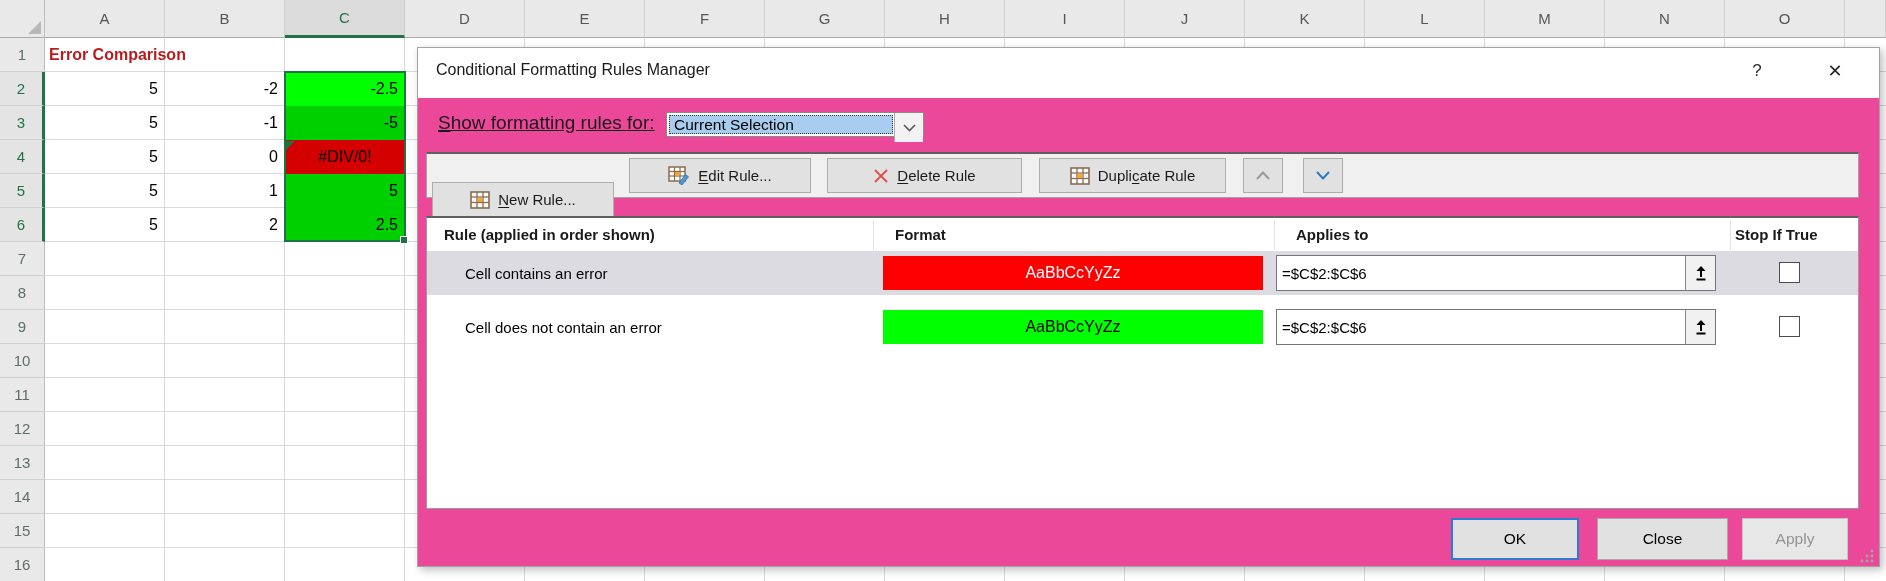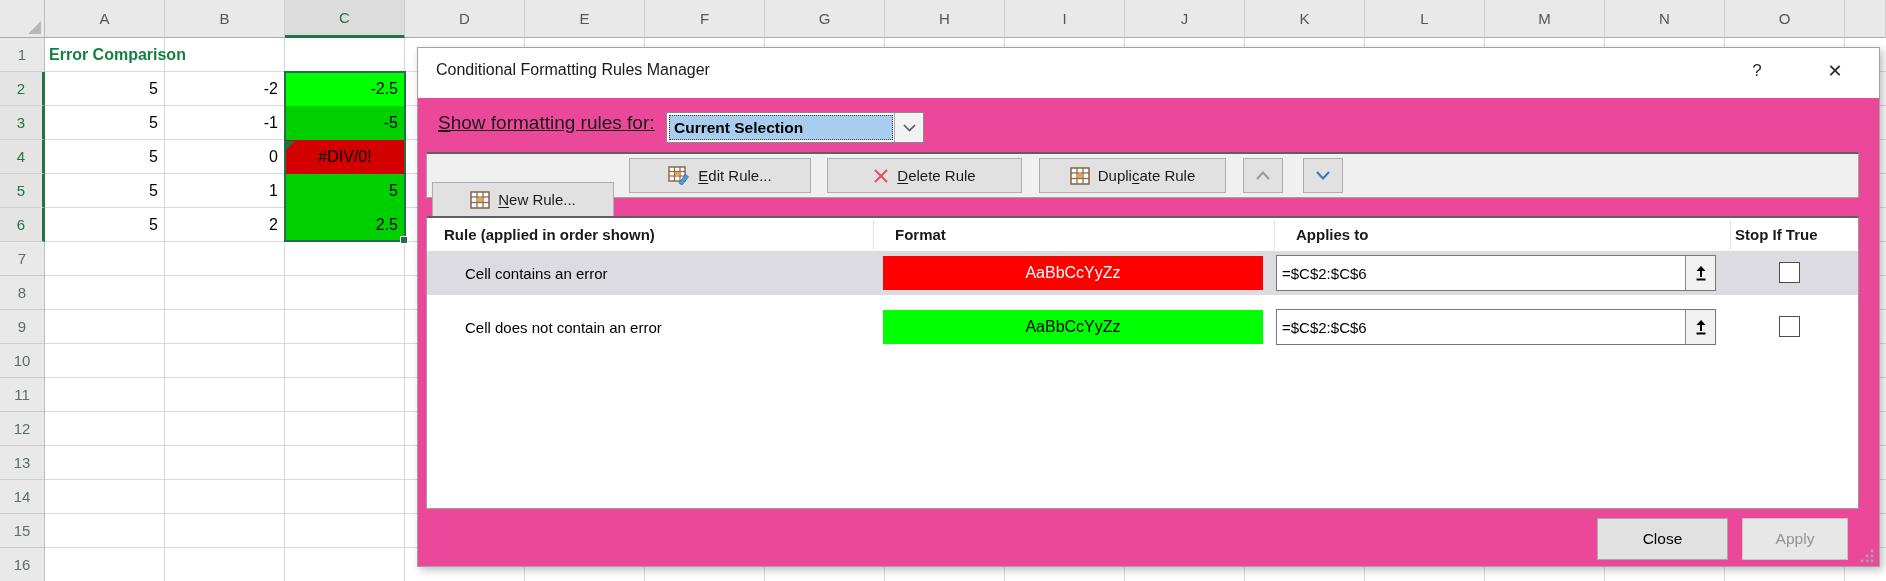--- a/index.html
+++ b/index.html
@@ -25,43 +25,43 @@
   .colhdr.stub { width:41px; }
   #rowhdrs { position:absolute; left:0; top:38px; width:45px; display:flex; flex-direction:column; }
   .rowhdr { width:45px; height:34px; background:#E9E9E9; color:#5E6E68; font-size:15px;
     display:flex; align-items:center; justify-content:center;
     border-right:1px solid #BDBDBD; border-bottom:1px solid #CFCFCF; }
   .rowhdr.sel { color:#217346; border-right:3px solid #217346; background:#E4E4E4; }
   .cell { position:absolute; height:34px; width:120px; font-size:16px; color:#000;
     display:flex; align-items:center; justify-content:flex-end; padding-right:7px; }
   .cell.center { justify-content:center; padding-right:0; }
   #a1 { position:absolute; left:49px; top:38px; height:34px; display:flex; align-items:center;
-    font-weight:bold; font-size:16px; color:#15803d; white-space:nowrap; }
+    font-weight:bold; font-size:16px; color:#b91c1c; white-space:nowrap; }
   #sel-outline { position:absolute; left:284px; top:71px; width:122px; height:171px;
     border:2.5px solid #1F7246; pointer-events:auto; }
   #fill-handle { position:absolute; left:400px; top:236px; width:8px; height:8px;
     background:#1F7246; border:1.5px solid #fff; }
   #err-tri { position:absolute; left:286px; top:141px; width:0; height:0;
     border-top:9px solid #1E7145; border-right:9px solid transparent; }
 
   
   #dlg { position:absolute; left:417px; top:47px; width:1463px; height:520px;
     background:#ec4899; border:1px solid #a3a3a3; box-shadow:3px 3px 8px rgba(0,0,0,.25); }
   #dlg-titlebar { position:absolute; left:0; top:0; width:100%; height:50px; background:#fff; }
   #dlg-title { position:absolute; left:18px; top:13px; font-size:16px; color:#1A1A1A; }
   .titlebtn { position:absolute; top:6px; width:34px; height:34px; display:flex;
     align-items:center; justify-content:center; font-size:17px; color:#2B2B2B; cursor:default; }
   #dlg-help { left:1322px; }
   #dlg-close { left:1400px; font-size:18px; }
 
   #show-label { position:absolute; left:20px; top:64px; font-size:19px; color:#1A1A1A;text-decoration:underline; }
   .accel { text-decoration:underline; text-underline-offset:2px; }
 
-  #combo { position:absolute; left:248px; top:64px; width:258px; height:31px;
-    background:#fff; border:1px solid #8A8A8A;font-weight:bold; }
+  #combo { position:absolute; left:248px; top:64px; width:258px; height:25px;
+    background:#fff; border:1px solid #8A8A8A; }
   #combo-sel { position:absolute; left:2px; top:2px; right:30px; bottom:2px;
     background:#A9CDEE; outline:1px dotted #3a3a3a; outline-offset:-1px;
     display:flex; align-items:center; padding-left:5px; font-size:15.5px; color:#000;
     white-space:nowrap; overflow:hidden; }
   #combo-btn { position:absolute; right:0; top:0; width:29px; height:29px; background:#F2F2F2;
     border-left:1px solid #ABABAB; display:flex; align-items:center; justify-content:center; }
 
   #toolstrip { position:absolute; left:8px; top:104px; width:1433px; height:46px;
     background:#F0F0F0; border:1px solid #A3A3A3; border-top:2px solid #5F5F5F; }
   .toolbtn { position:absolute; top:110px; height:35px; background:#E1E1E1;
@@ -289,20 +289,21 @@
                 <line x1="7" y1="3" x2="7" y2="11" stroke="#000" stroke-width="2"></line>
                 <polygon points="7,0 11.5,5 2.5,5" fill="#000"></polygon>
                 <line x1="2.5" y1="13.5" x2="11.5" y2="13.5" stroke="#000" stroke-width="2"></line>
               </svg>
           </div>
         </div>
         <div class="stopchk"></div>
       </div>
     </div>
 
+    <div class="footbtn" id="btn-ok">OK</div>
     <div class="footbtn" id="btn-close">Close</div>
     <div class="footbtn" id="btn-apply">Apply</div>
 
     <div id="grip">
       <svg width="16" height="16" viewBox="0 0 16 16">
           <circle cx="13" cy="3" r="1.4" fill="#A5A5A5"></circle>
           <circle cx="13" cy="8" r="1.4" fill="#A5A5A5"></circle>
           <circle cx="8" cy="8" r="1.4" fill="#A5A5A5"></circle>
           <circle cx="13" cy="13" r="1.4" fill="#A5A5A5"></circle>
           <circle cx="8" cy="13" r="1.4" fill="#A5A5A5"></circle>

